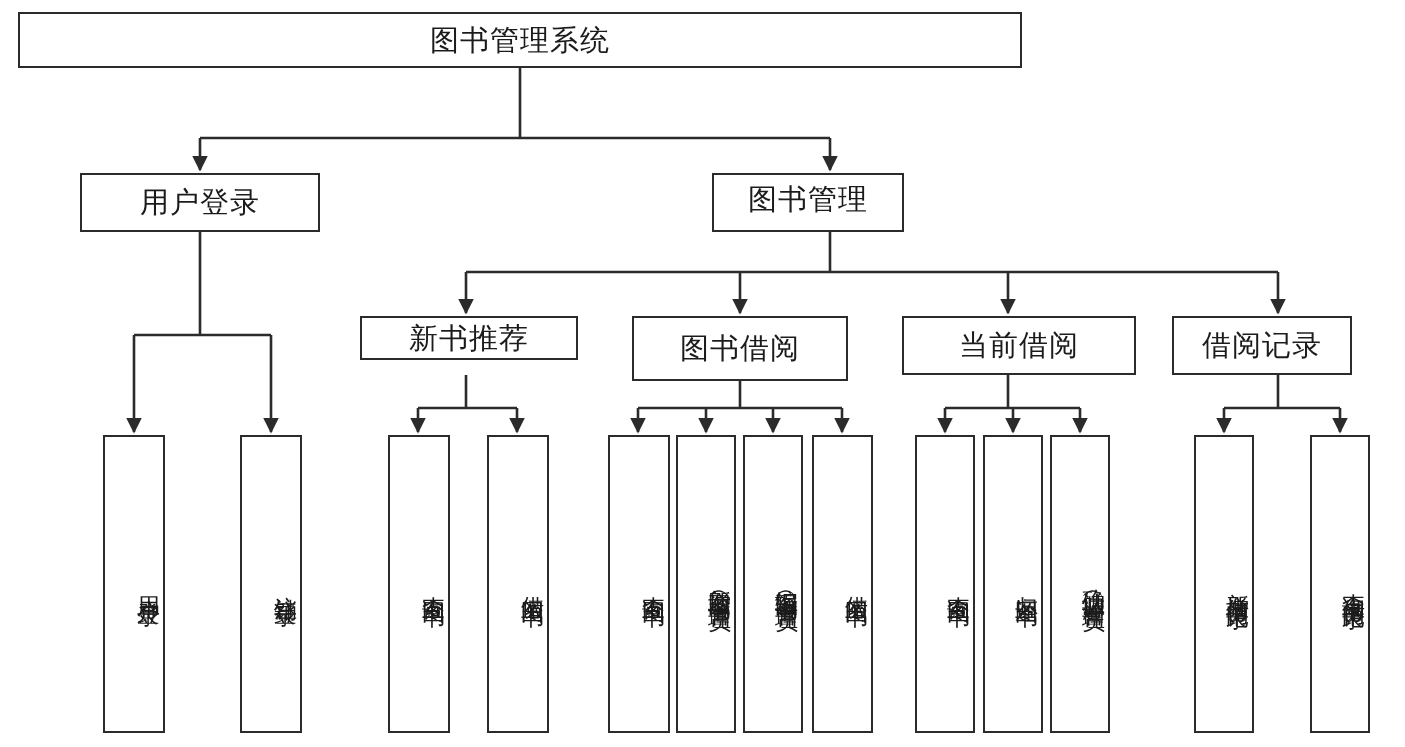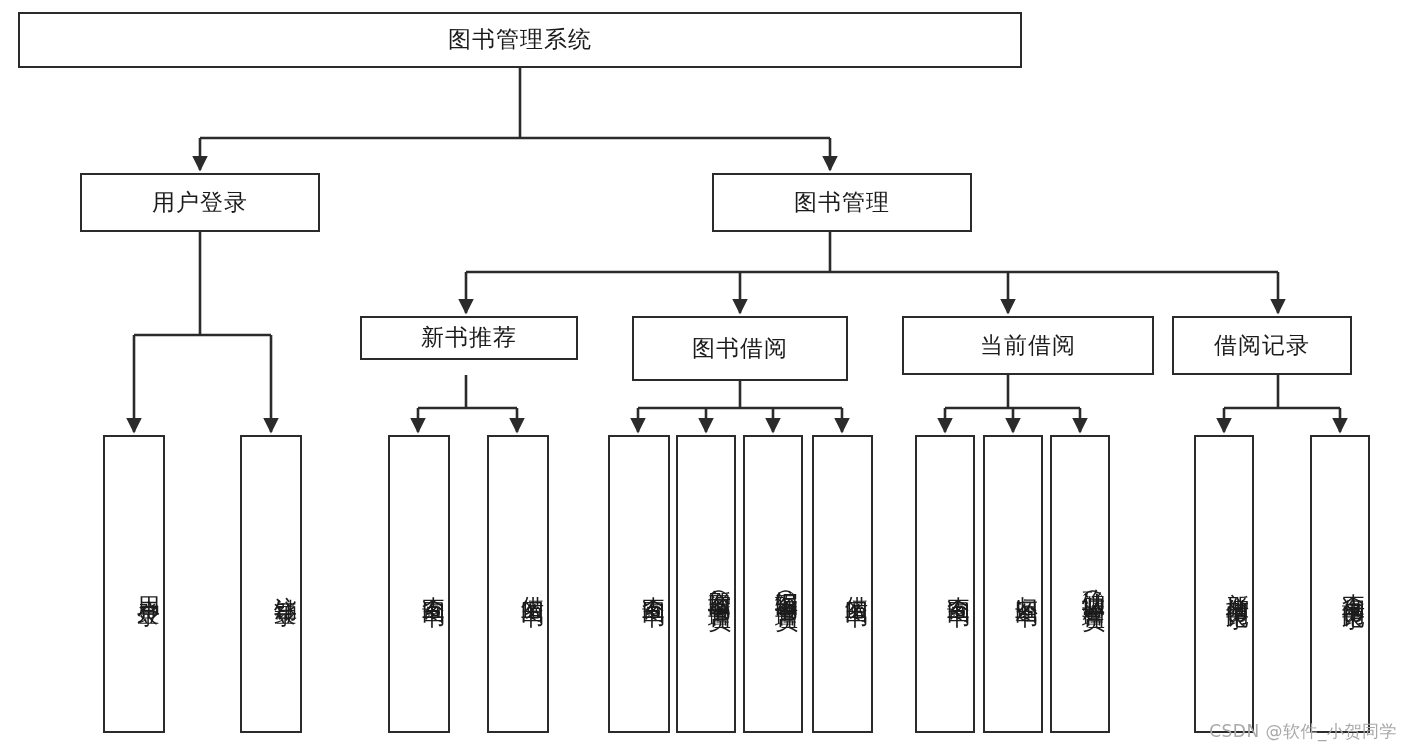--- a/index.html
+++ b/index.html
@@ -30,21 +30,21 @@
     position: absolute;
     box-sizing: border-box;
     border: 2px solid #2b2b2b;
     background: #ffffff;
     display: flex;
     align-items: center;
     justify-content: center;
     color: #1b1b1b;
   }
   .node.horiz {
-    font-size: 23px;
+    font-size: 29px;
     letter-spacing: 1px;
     line-height: 1.2;
   }
   .node.vert {
     writing-mode: vertical-rl;
     text-orientation: upright;
     font-size: 23px;
     line-height: 1.26;
     letter-spacing: 3px;
     padding: 6px 0;
@@ -125,31 +125,31 @@
     </g>
   </svg>
 
   <div class="node horiz" style="left:18px; top:12px; width:1004px; height:56px;">
     <span>图书管理系统</span>
   </div>
 
   <div class="node horiz" style="left:80px; top:173px; width:240px; height:59px;">
     <span>用户登录</span>
   </div>
-  <div class="node horiz" style="left:712px; top:173px; width:260px; height:59px;">
+  <div class="node horiz" style="left:712px; top:173px; width:192px; height:59px;font-family:Liberation Mono, monospace;">
     <span>图书管理</span>
   </div>
 
   <div class="node horiz" style="left:360px; top:316px; width:218px; height:44px;">
     <span>新书推荐</span>
   </div>
   <div class="node horiz" style="left:632px; top:316px; width:216px; height:65px;">
     <span>图书借阅</span>
   </div>
-  <div class="node horiz" style="left:902px; top:316px; width:252px; height:59px;">
+  <div class="node horiz" style="left:902px; top:316px; width:234px; height:59px;">
     <span>当前借阅</span>
   </div>
   <div class="node horiz" style="left:1172px; top:316px; width:180px; height:59px;">
     <span>借阅记录</span>
   </div>
 
   <div class="node vert" style="left:103px; top:435px; width:62px; height:298px;">
     <span class="vtext">用户登录</span>
   </div>
   <div class="node vert" style="left:240px; top:435px; width:62px; height:298px;">
@@ -186,15 +186,14 @@
     <span class="vtext">确认归还（管理员）</span>
   </div>
 
   <div class="node vert" style="left:1194px; top:435px; width:60px; height:298px;">
     <span class="vtext">新增借阅记录</span>
   </div>
   <div class="node vert" style="left:1310px; top:435px; width:60px; height:298px;">
     <span class="vtext">查询借阅记录</span>
   </div>
 
-  <div id="watermark">CSDN @软件_小贺同学</div>
 
 </div>
 
 </body></html>

